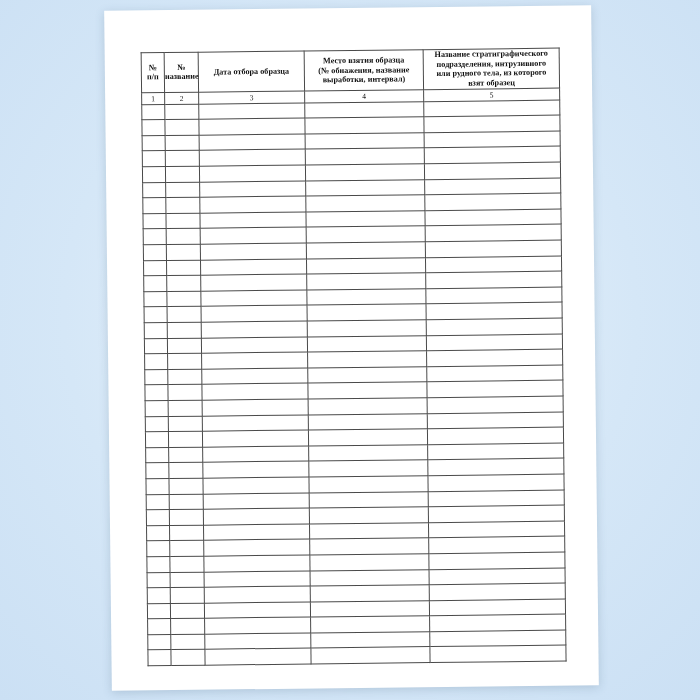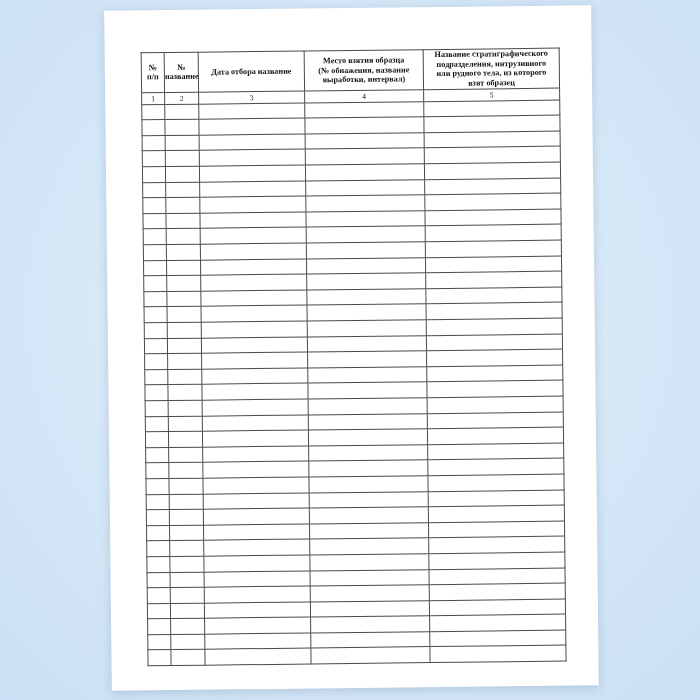--- a/index.html
+++ b/index.html
@@ -103,21 +103,21 @@
           <tr>
             <th>
               <span class="hdr-line">№</span>
               <span class="hdr-line">п/п</span>
             </th>
             <th>
               <span class="hdr-line">№</span>
               <span class="hdr-line">название</span>
             </th>
             <th>
-              <span class="hdr-line">Дата отбора название</span>
+              <span class="hdr-line">Дата отбора образца</span>
             </th>
             <th>
               <span class="hdr-line">Место взятия образца</span>
               <span class="hdr-line">(№ обнажения,  название</span>
               <span class="hdr-line">выработки, интервал)</span>
             </th>
             <th>
               <span class="hdr-line">Название стратиграфического</span>
               <span class="hdr-line">подразделения, интрузивного</span>
               <span class="hdr-line">или рудного тела, из которого</span>

